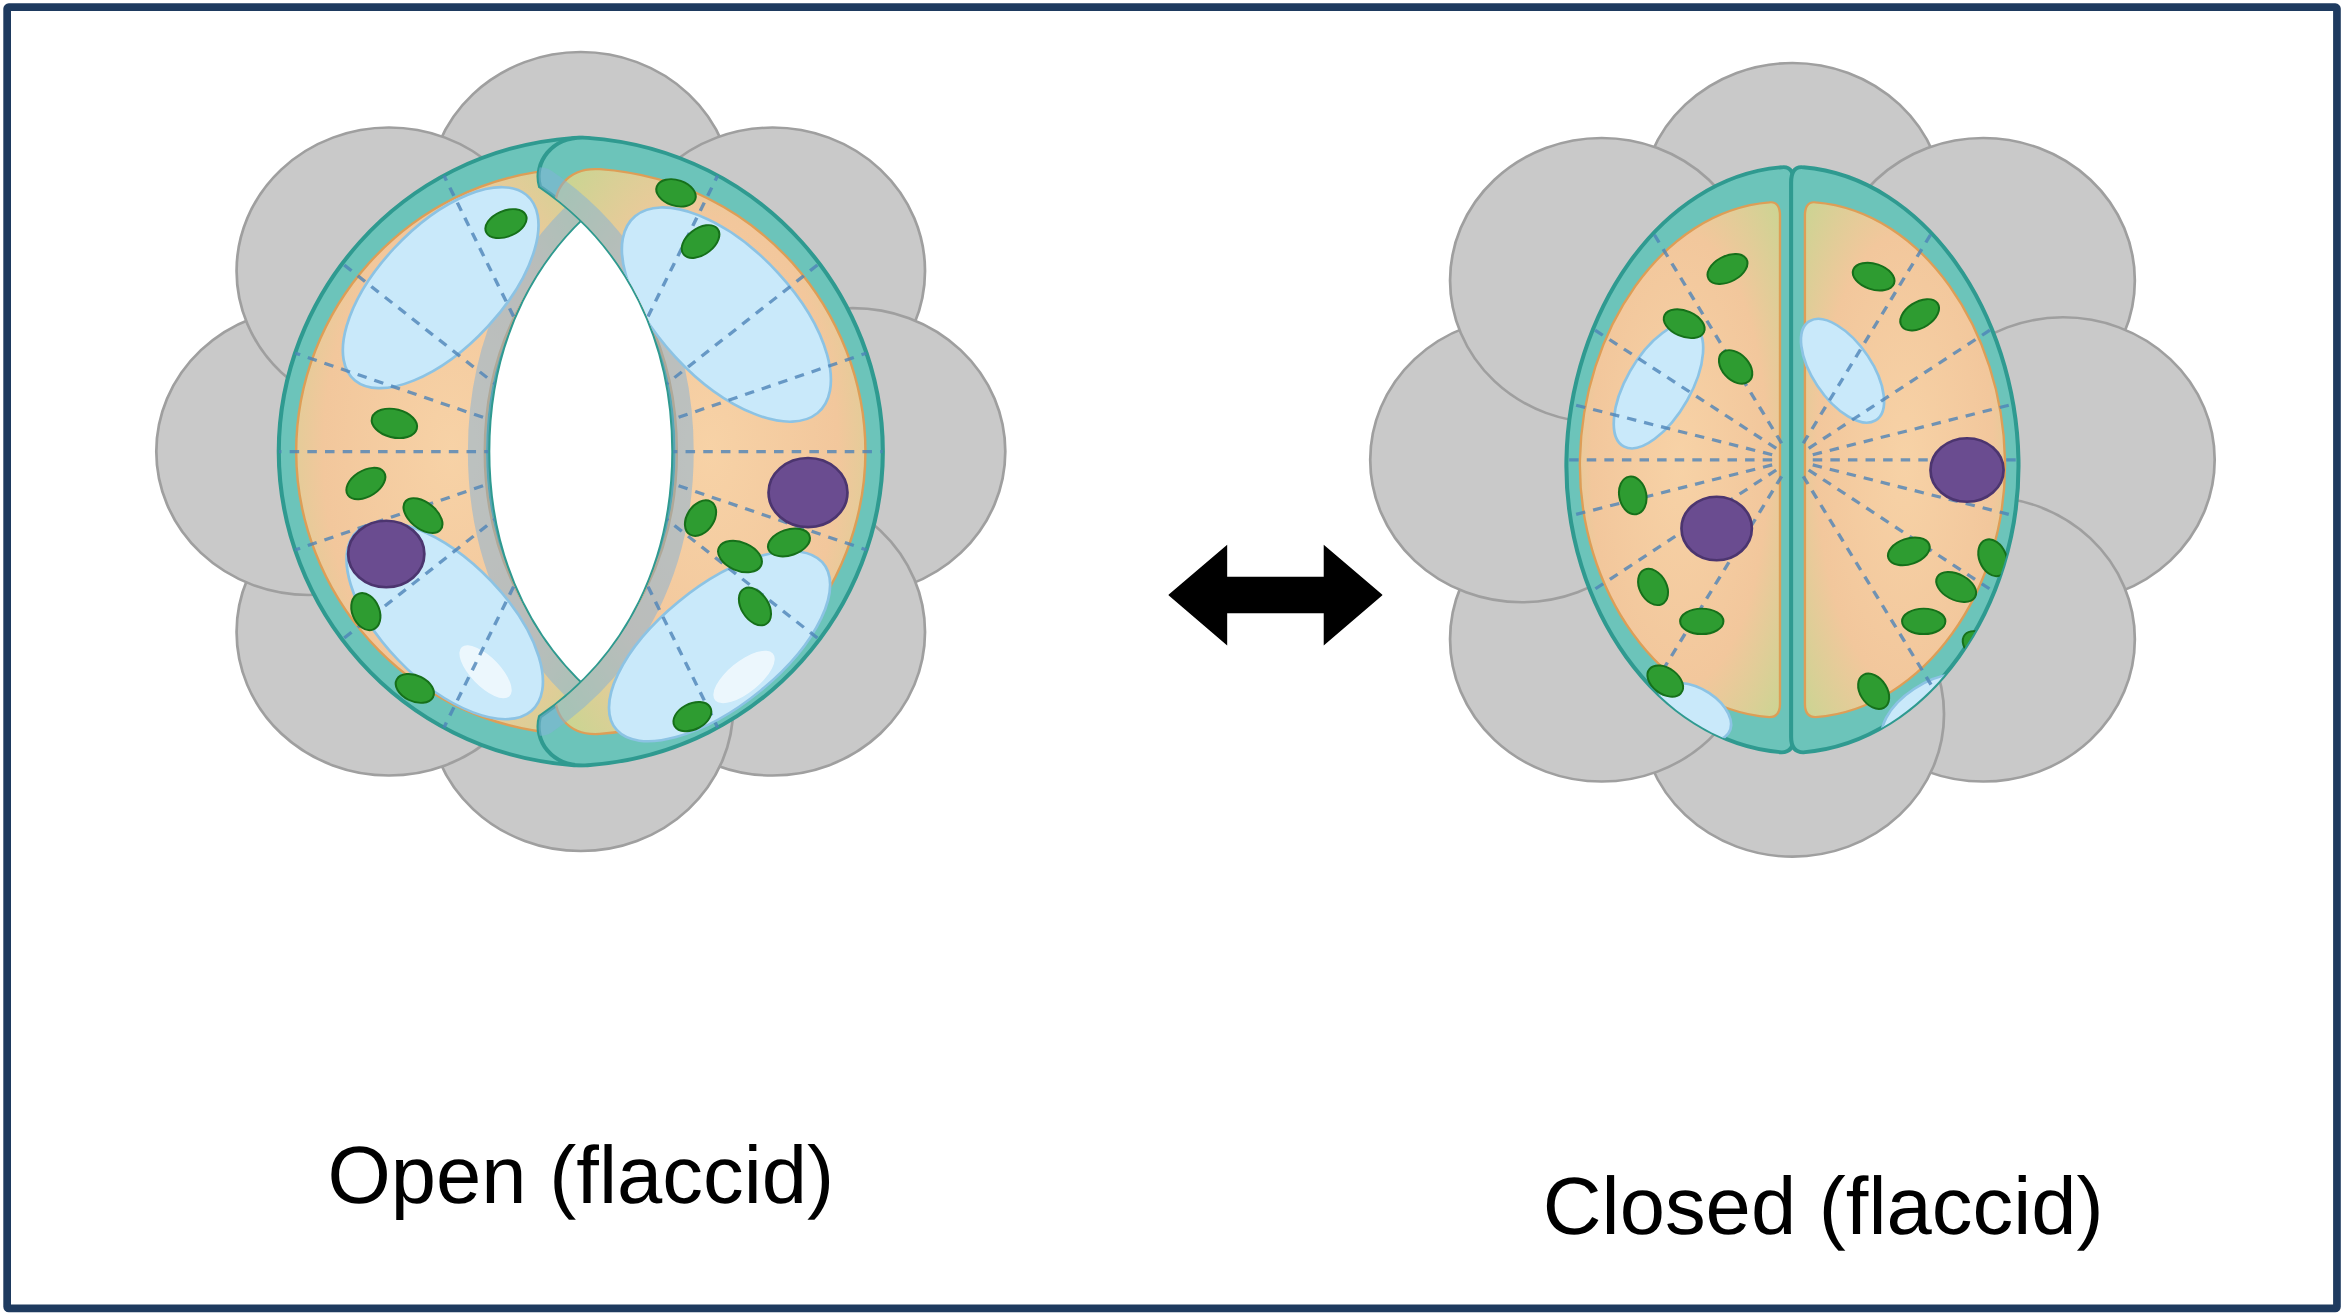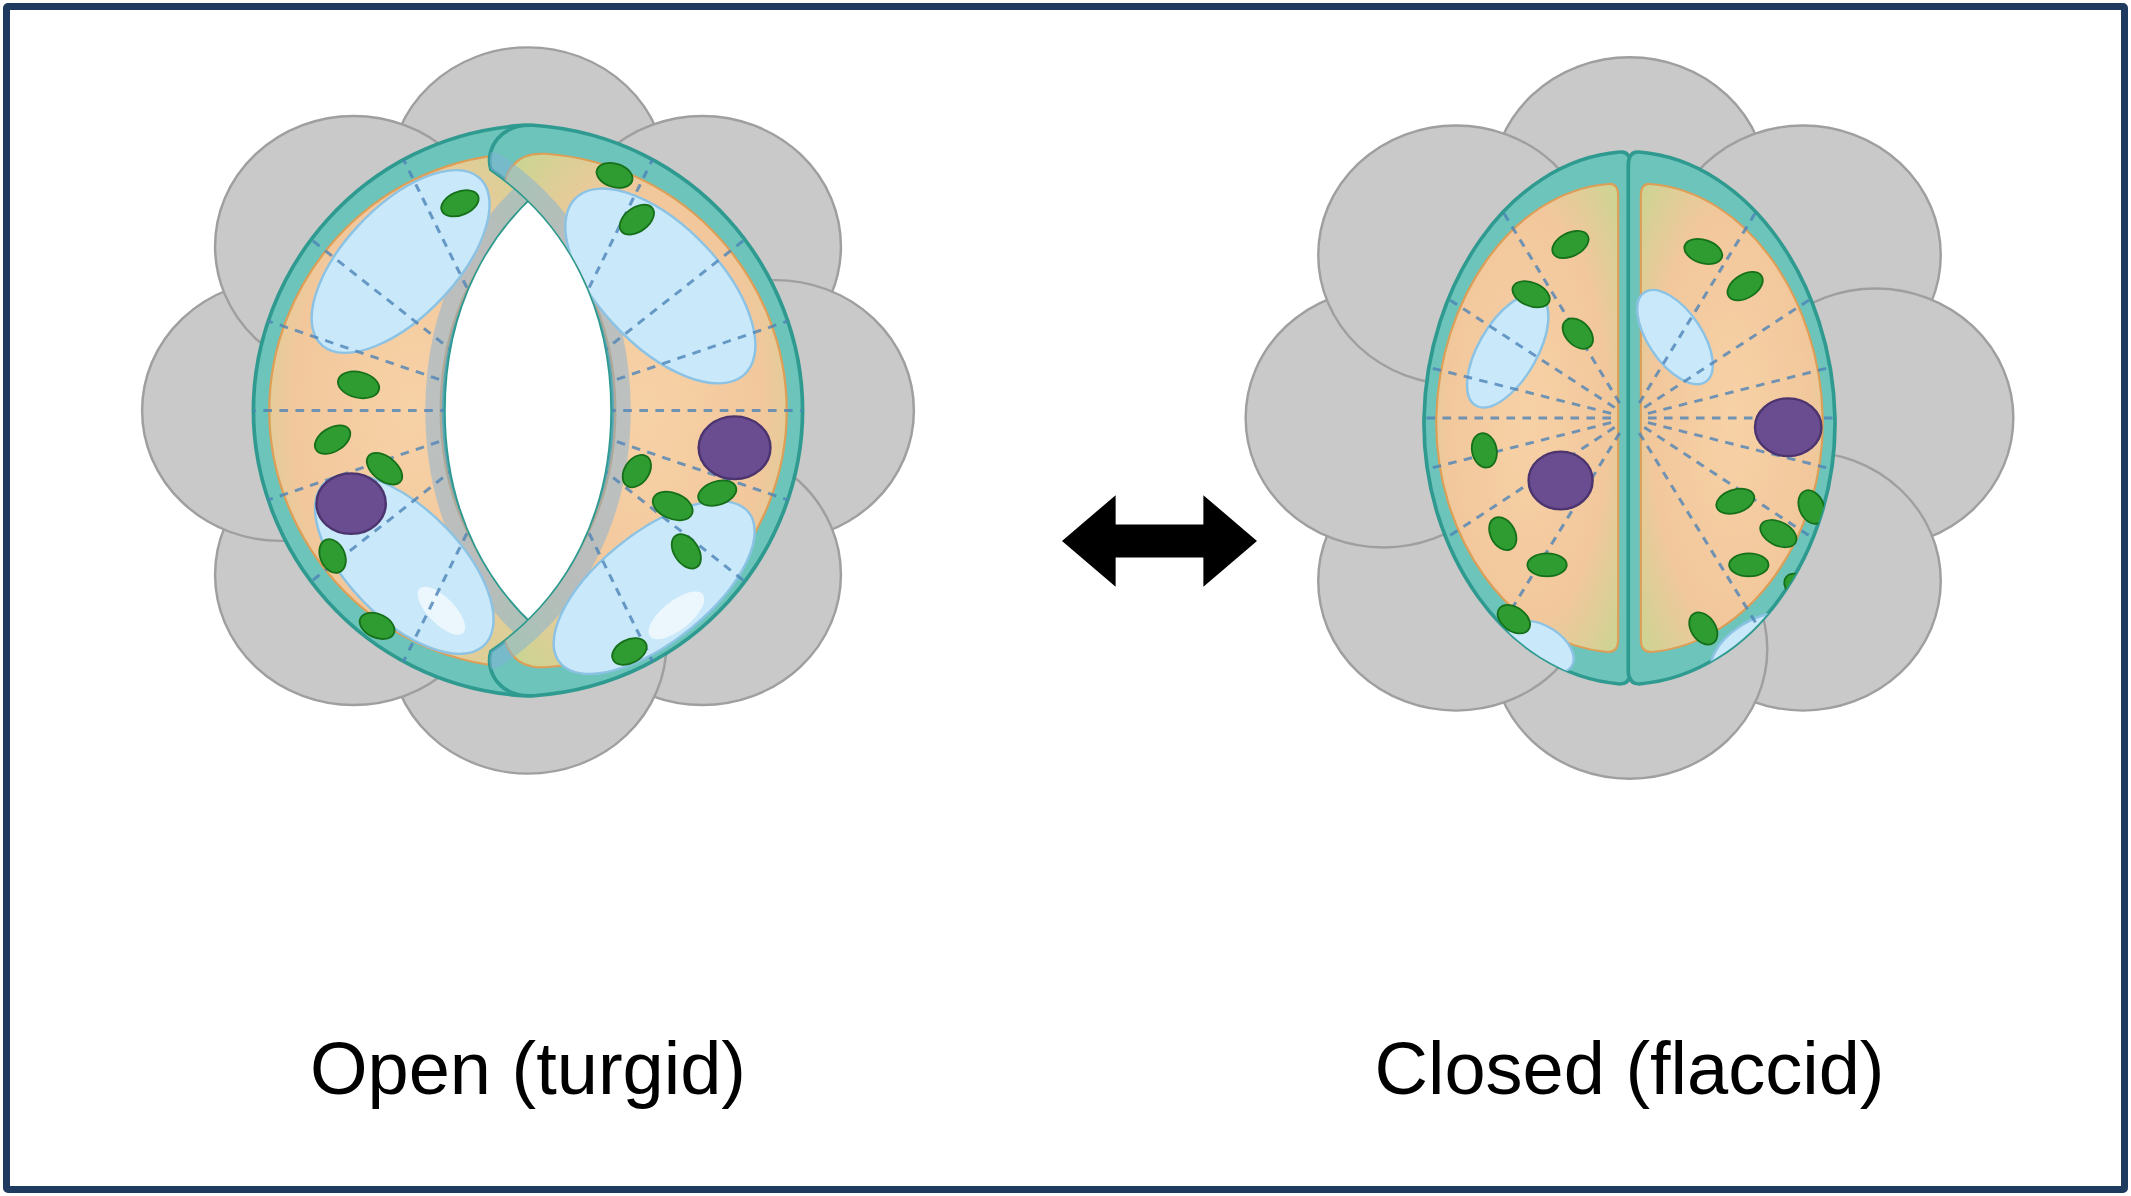--- a/index.html
+++ b/index.html
@@ -16,21 +16,21 @@
   }
   html,body{margin:0;padding:0;background:#fff;}
   .page{position:relative;width:2131px;height:1196px;background:#fff;font-family:"Liberation Sans",sans-serif;}
   .canvas{position:absolute;inset:3px;border:7px solid var(--c-border);border-radius:5px;background:var(--c-background);overflow:hidden;}
   .fig{position:absolute;}
   .fig-open{left:48px;top:28px;}
   .fig-closed{left:1152px;top:38px;}
   .arrow-wrap{position:absolute;left:1052px;top:475px;}
   .state-label{position:absolute;top:1015px;text-align:center;font-size:74px;line-height:1.2;color:var(--c-text);}
   .label-open{left:48px;width:940px;}
-  .label-closed{left:1152px;width:935px;}
+  .label-closed{left:1180px;width:935px;margin-top:28px;}
 
   .epi{fill:var(--c-epidermal);stroke:var(--c-epidermal-stroke);stroke-width:2;}
   .wall{fill:var(--c-wall);stroke:var(--c-wall-stroke);stroke-width:3;}
   .cyto{stroke:var(--c-membrane);stroke-width:2;}
   .cyto-o{fill:url(#gO);}
   .cyto-c{fill:url(#gC);}
   .vac{fill:var(--c-vacuole);stroke:var(--c-vacuole-stroke);stroke-width:2;}
   .chl{fill:var(--c-chloroplast);stroke:var(--c-chloroplast-stroke);stroke-width:1.5;}
   .nuc{fill:var(--c-nucleus);stroke:var(--c-nucleus-stroke);stroke-width:2;}
   .fib{stroke:var(--c-fibril);stroke-width:2.5;stroke-dasharray:7 6;fill:none;opacity:.8;}
@@ -182,17 +182,17 @@
           <ellipse class="chl" cx="501" cy="420" rx="16" ry="10" transform="rotate(30 501 420)"></ellipse>
           <ellipse class="chl" cx="528" cy="397" rx="15" ry="10" transform="rotate(70 528 397)"></ellipse>
           <ellipse class="chl" cx="477" cy="447" rx="16" ry="10"></ellipse>
           <ellipse class="chl" cx="519" cy="467" rx="15" ry="10" transform="rotate(40 519 467)"></ellipse>
           <ellipse class="chl" cx="440" cy="502" rx="15" ry="10" transform="rotate(60 440 502)"></ellipse>
           <ellipse class="nuc" cx="509" cy="328" rx="27" ry="25"></ellipse>
         </g>
       </g>
     </svg>
 
-    <div class="state-label label-open">Open (turgid)</div>
+    <div class="state-label label-open">Open (flaccid)</div>
     <div class="state-label label-closed">Closed (flaccid)</div>
 
   </div>
 </div>
 
 </body></html>

